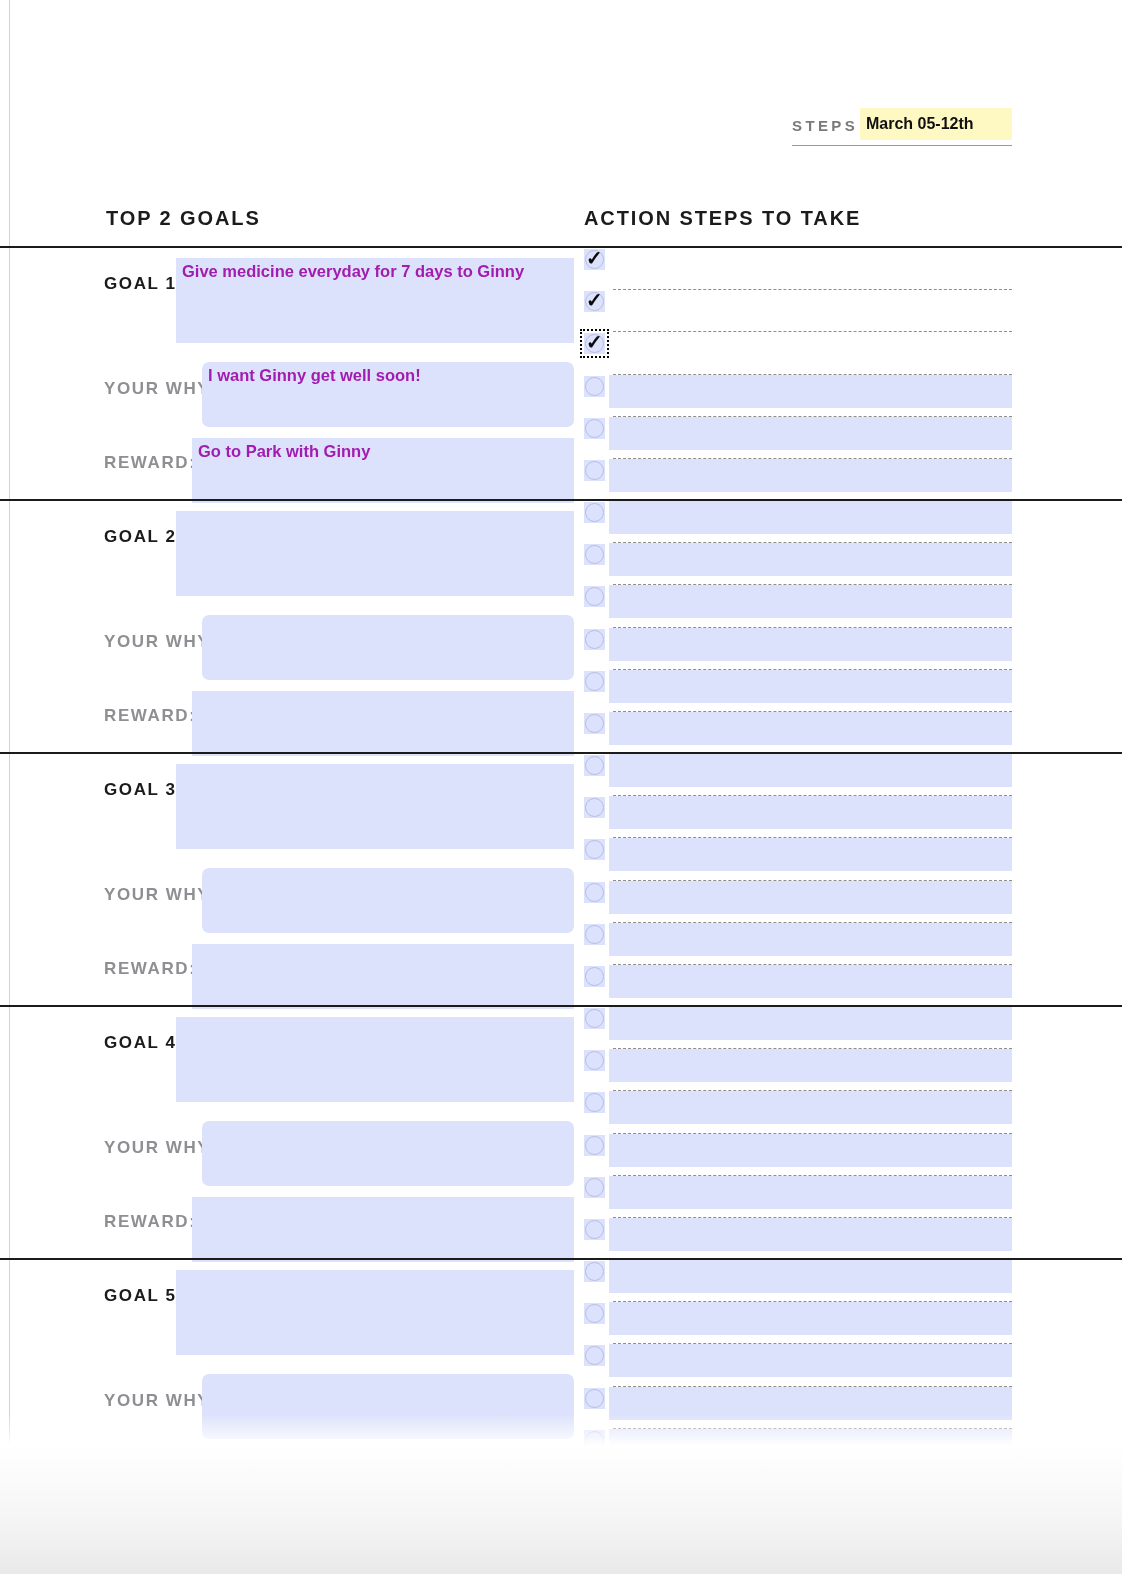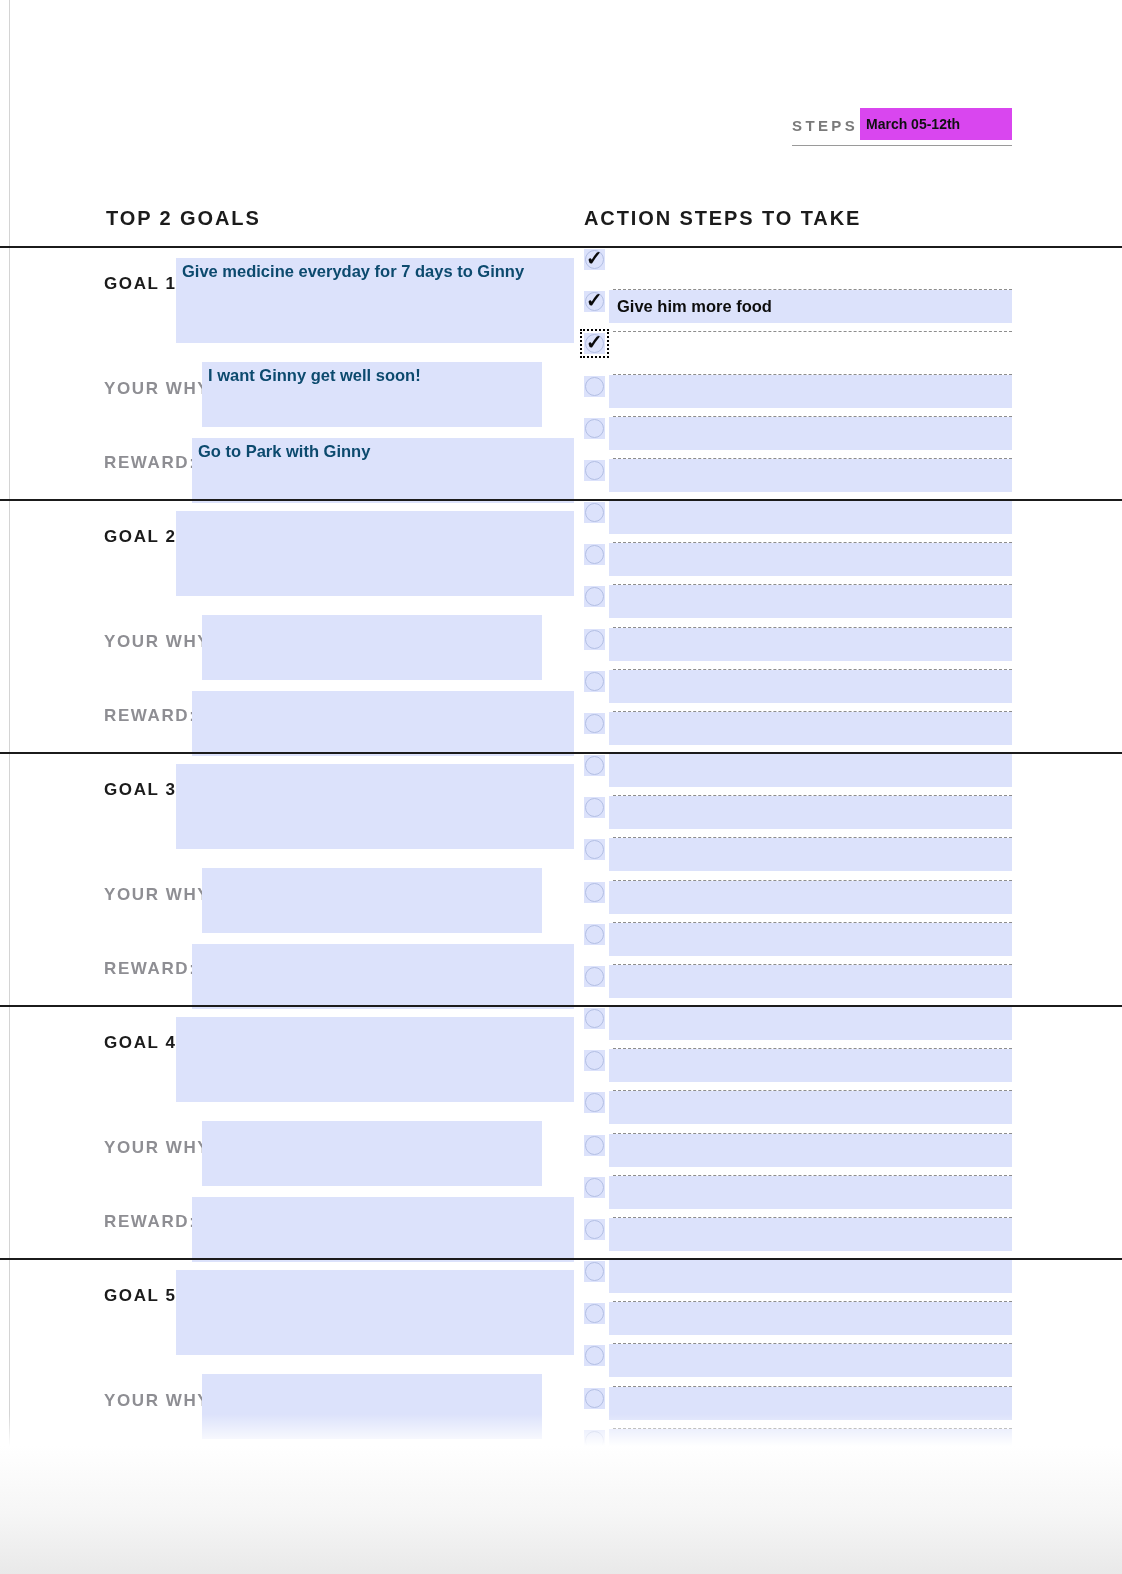--- a/index.html
+++ b/index.html
@@ -75,25 +75,25 @@
     letter-spacing: 3.4px;
     color: #7a7a7a;
     white-space: nowrap;
   }
   .date-value {
     position: absolute;
     left: 68px;
     top: 0;
     width: 152px;
     height: 32px;
-    background: #d946ef;
+    background: #fef9c3;
     border: none;
     outline: none;
     font-family: "Liberation Sans", sans-serif;
-    font-size: 14px;
+    font-size: 16px;
     font-weight: 600;
     color: #101010;
     padding: 0 6px;
     line-height: 32px;
   }
   .date-rule {
     position: absolute;
     left: 0; right: 0;
     top: 37px;
     height: 1px;
@@ -153,33 +153,33 @@
   .field {
     position: absolute;
     background: #dce2fb;
     border: none;
     outline: none;
     resize: none;
     overflow: hidden;
     font-family: "Liberation Sans", sans-serif;
     font-size: 16.5px;
     font-weight: 600;
-    color: #0c4a6e;
+    color: #a21caf;
     padding: 3px 6px 0 6px;
     line-height: 21px;
   }
 
   
   .r-goal   { top: 10px;  height: 85px; }
   .r-goal   .row-label { top: 16px; }
   .r-goal   .field { left: 72px; top: 0; width: 398px; height: 85px; }
 
   .r-why    { top: 114px; height: 65px; }
   .r-why    .row-label { top: 17px; }
-  .r-why    .field { left: 98px; top: 0; width: 340px; height: 65px; }
+  .r-why    .field { left: 98px; top: 0; width: 372px; height: 65px; border-radius: 7px; }
 
   .r-reward { top: 190px; height: 65px; }
   .r-reward .row-label { top: 15px; }
   .r-reward .field { left: 88px; top: 0; width: 382px; height: 65px; }
 
   
   .right-col {
     position: absolute;
     left: 584px;
     top: 0;
@@ -306,21 +306,20 @@
         <div class="right-col">
           <div class="step-row">
             <div class="cb-holder">
               <div class="checkbox checked"></div>
             </div>
           </div>
           <div class="step-row">
             <div class="cb-holder">
               <div class="checkbox checked"></div>
             </div>
-            <input type="text" class="step-field" value="Give him more food" style="">
           </div>
           <div class="step-row">
             <div class="cb-holder">
               <div class="checkbox checked focused"></div>
             </div>
           </div>
           <div class="step-row">
             <div class="cb-holder">
               <div class="checkbox"></div>
             </div>

